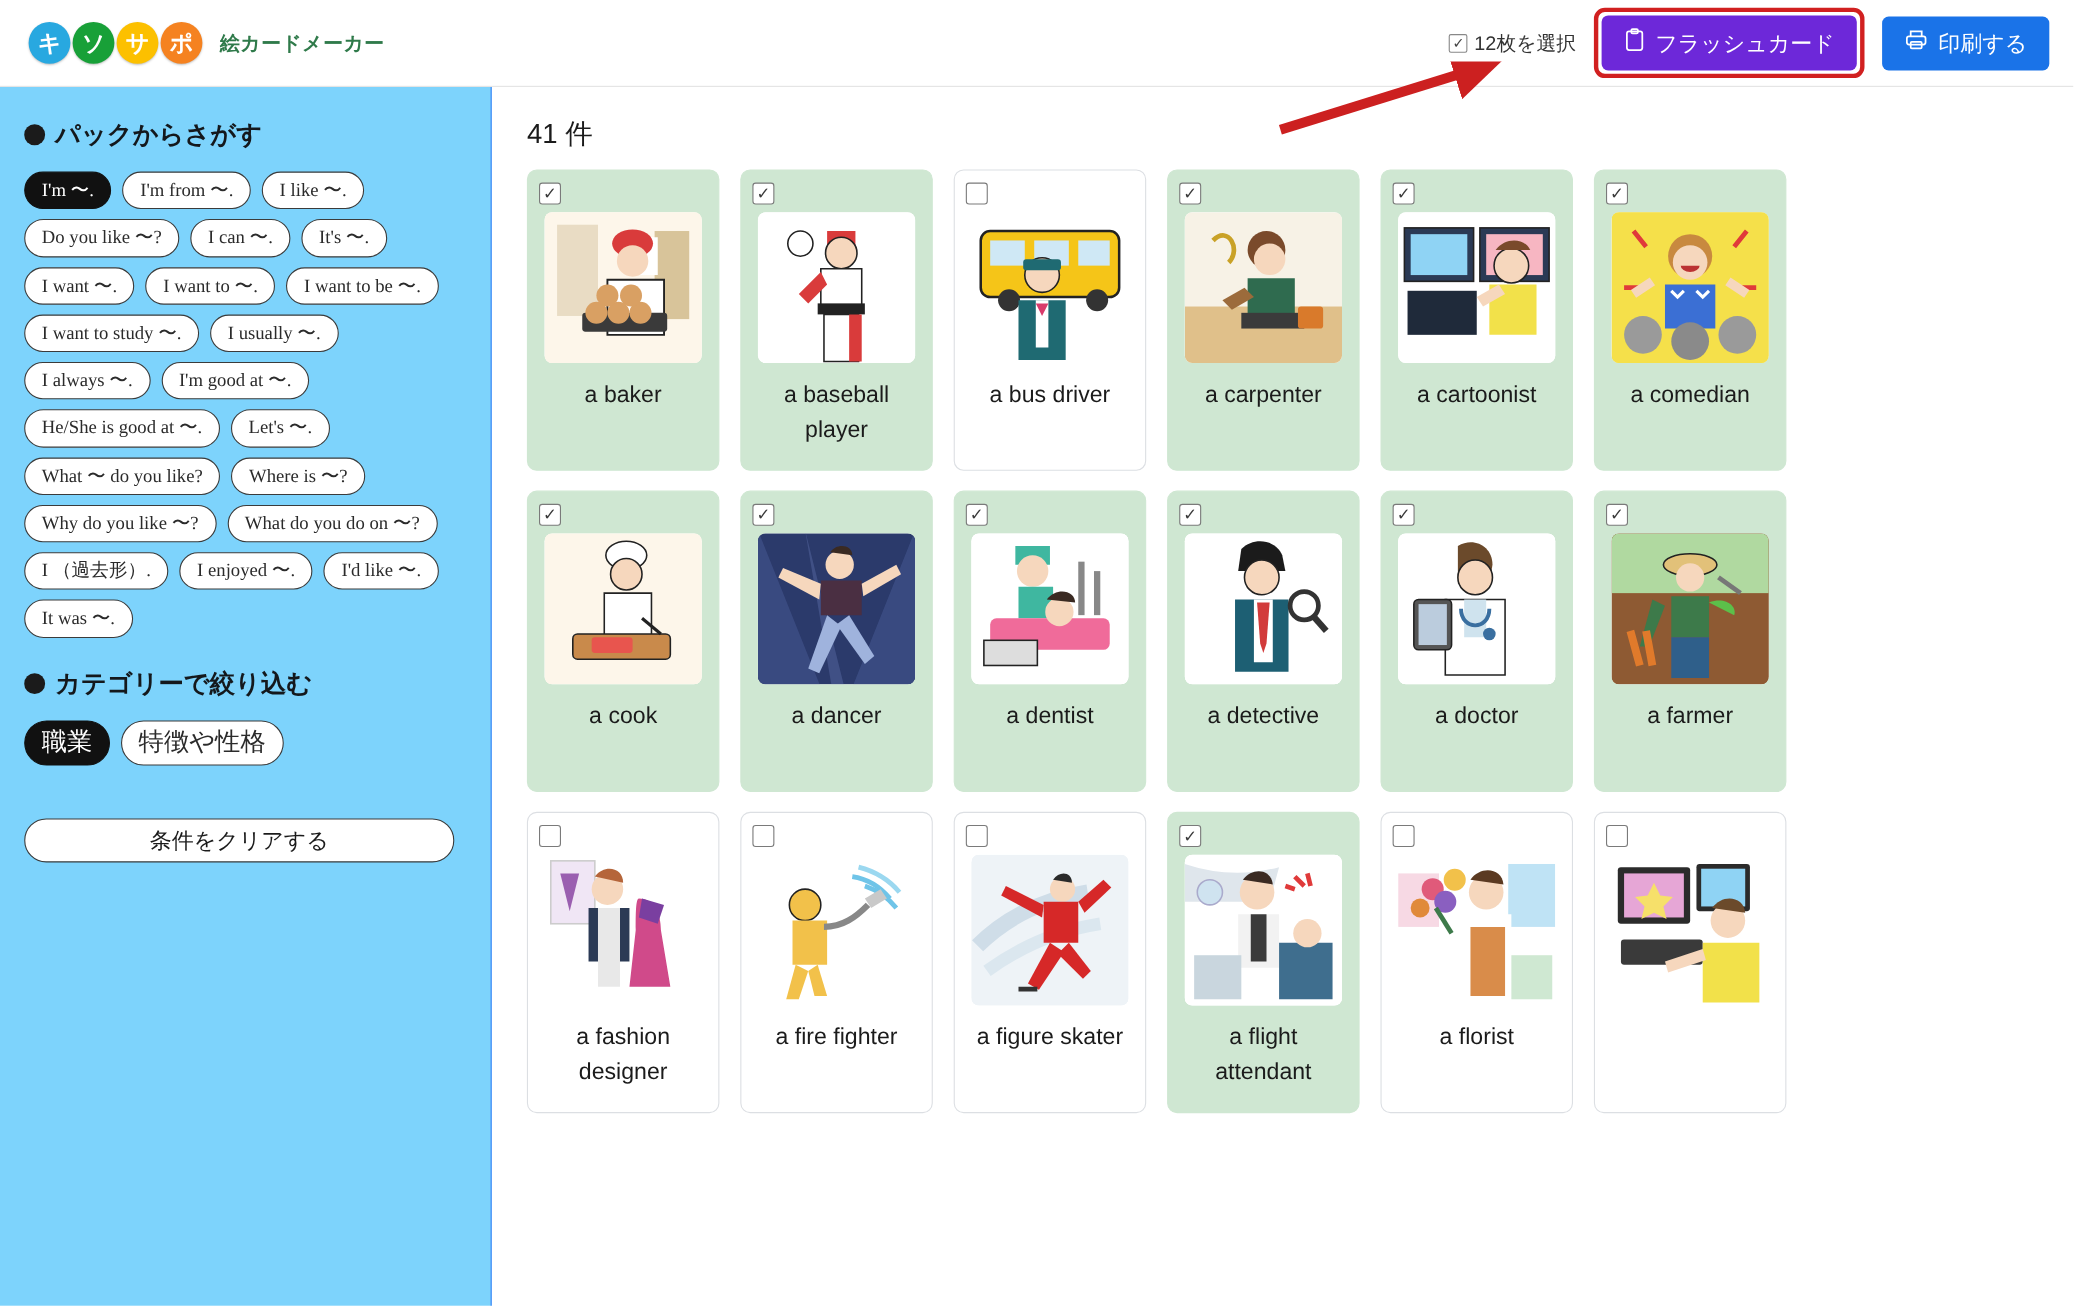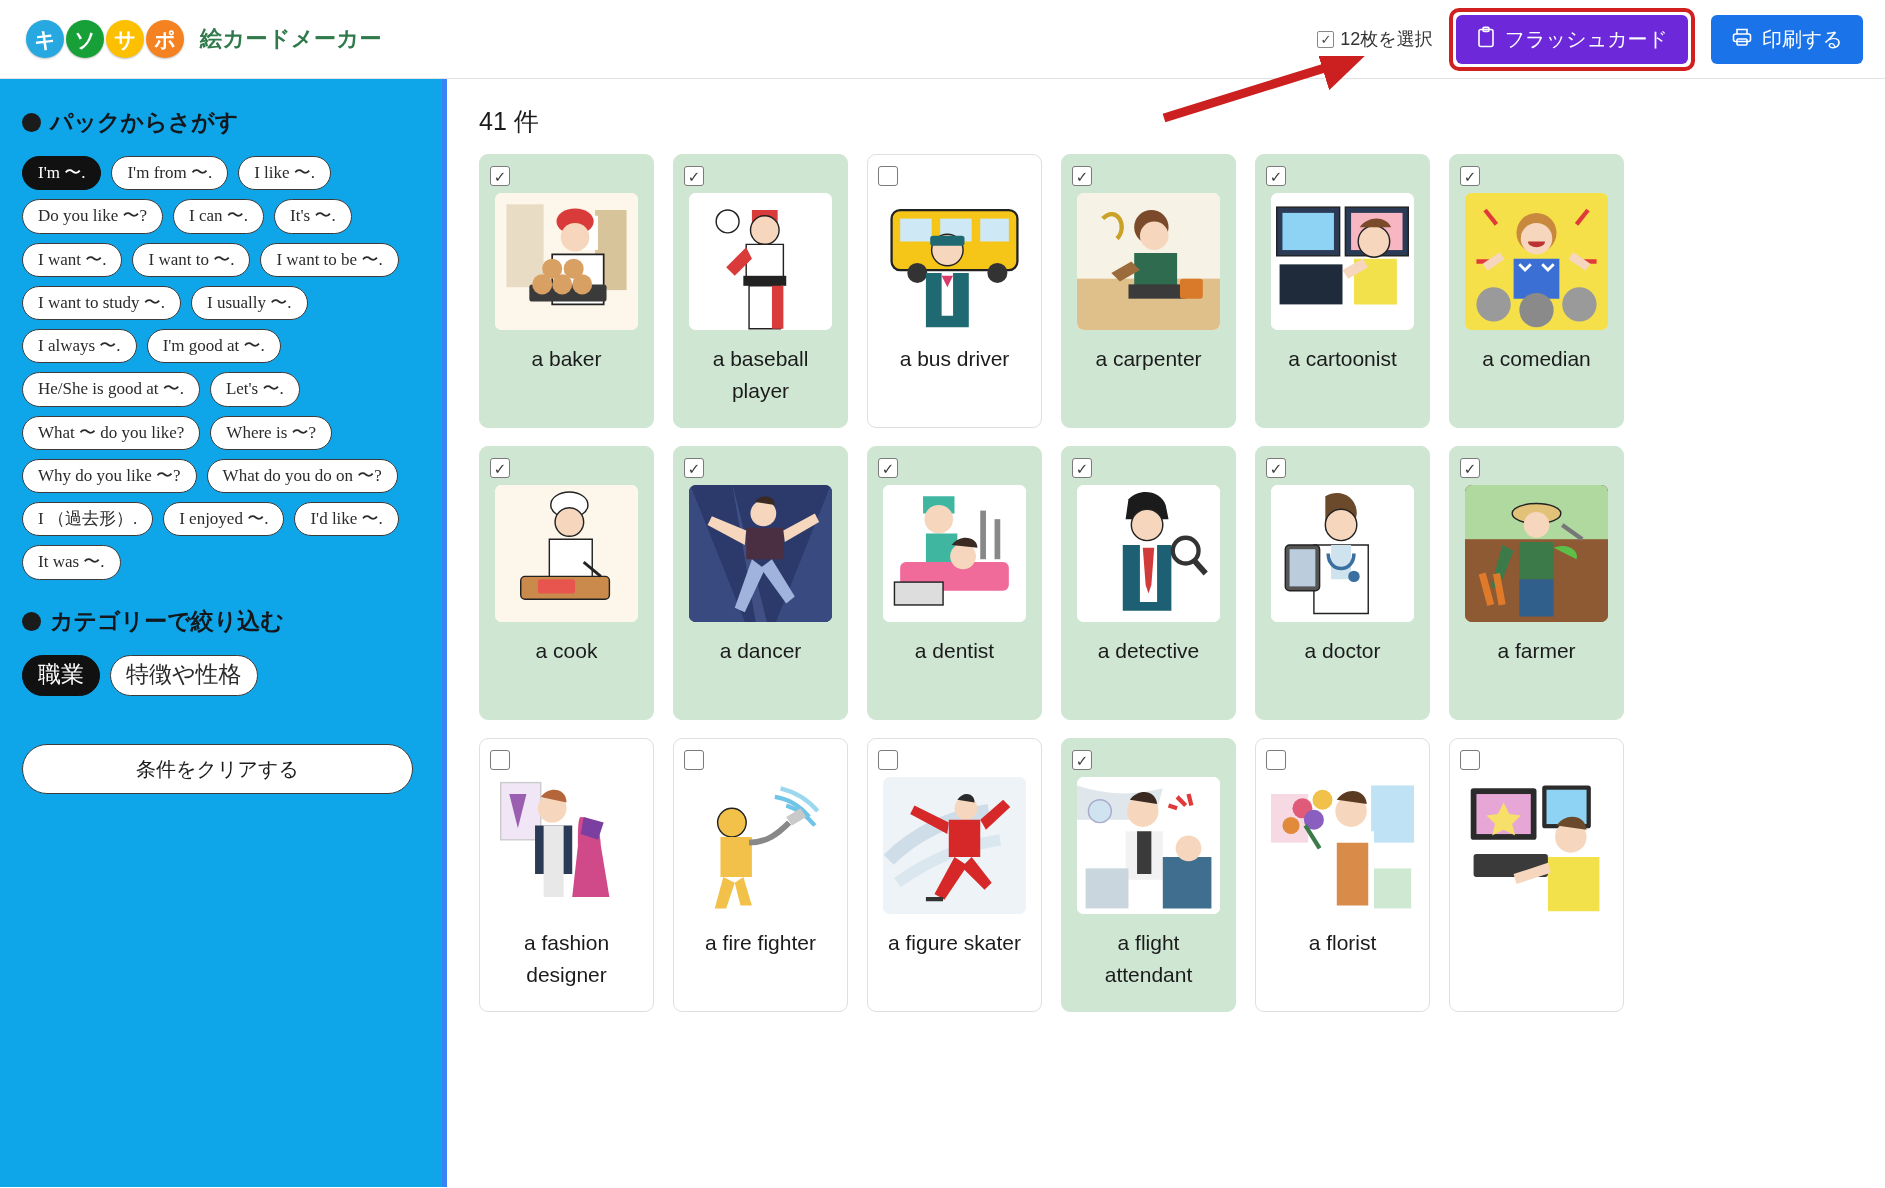--- a/index.html
+++ b/index.html
@@ -26,21 +26,21 @@
   .lg-c {
     width: 38px; height: 38px; border-radius: 50%;
     display:flex; align-items:center; justify-content:center;
     color:#fff; font-weight:700; font-size:21px;
     margin-right: 2px;
     box-shadow: 0 1px 2px rgba(0,0,0,.25);
     line-height:1;
   }
   .app-title {
     margin-left: 14px;
-    font-size: 22px; font-weight: 700; color: #2f7a4a;
+    font-size: 18px; font-weight: 700; color: #2f7a4a;
     letter-spacing: .5px;
   }
   .header-right {
     margin-left:auto; display:flex; align-items:center; gap: 16px;
   }
   .sel-count {
     font-size: 18px; color:#333; display:flex; align-items:center; gap:6px;
   }
   .mini-check {
     width:17px;height:17px;border:1px solid #888;border-radius:2px;
@@ -63,22 +63,22 @@
     padding: 3px;
   }
   .arrow-svg { position:absolute; left: 1160px; top: 56px; pointer-events:none; }
 
   
   .layout { display:flex; height: calc(1188px - 80px); }
 
   
   .sidebar {
     width: 447px; flex: 0 0 447px;
-    background: #0ea5e9;
-    border-right: 5px solid #3b82f6;
+    background: #7dd3fc;
+    border-right: 1px solid #3b82f6;
     padding: 28px 24px 0 22px;
     overflow: hidden;
   }
   .side-head {
     font-size: 23px; font-weight:700; color:#14181c;
     display:flex; align-items:center; gap:9px;
     margin: 0 0 18px 0;
   }
   .bullet { width:19px;height:19px;border-radius:50%;background:#1b1b1b; display:inline-block; }
   .chips { display:flex; flex-wrap:wrap; gap: 9px 10px; margin-bottom: 26px; }
@@ -86,21 +86,21 @@
     border:1px solid #3b3b3b; background:#fff; color:#2b2b2b;
     border-radius:999px; font-size:17px; padding: 5px 15px 6px;
     white-space:nowrap; cursor:pointer; font-family: Liberation Serif, serif;
     line-height:1.25;
   }
   .chip.active { background:#111; color:#fff; border-color:#111; }
   .chip.cat { font-size:23px; padding:5px 15px 6px; }
   .side-head2 { margin-top: 4px; }
   .clear-btn {
     margin-top: 22px;
-    width: 391px; height: 50px;
+    width: 391px; height: 40px;
     border:1px solid #3b3b3b; background:#fff; border-radius: 999px;
     font-size: 20px; color:#1b1b1b; cursor:pointer; font-family:inherit;
   }
 
   
   .main { flex:1; padding: 26px 30px 0 32px; overflow:hidden; position:relative; }
   .main-top { display:flex; align-items:center; margin-bottom: 16px; }
   .count { font-size: 25px; color:#1b1b1b; }
   .main-actions { margin-left:auto; display:flex; gap: 12px; }
   .sm-btn {

